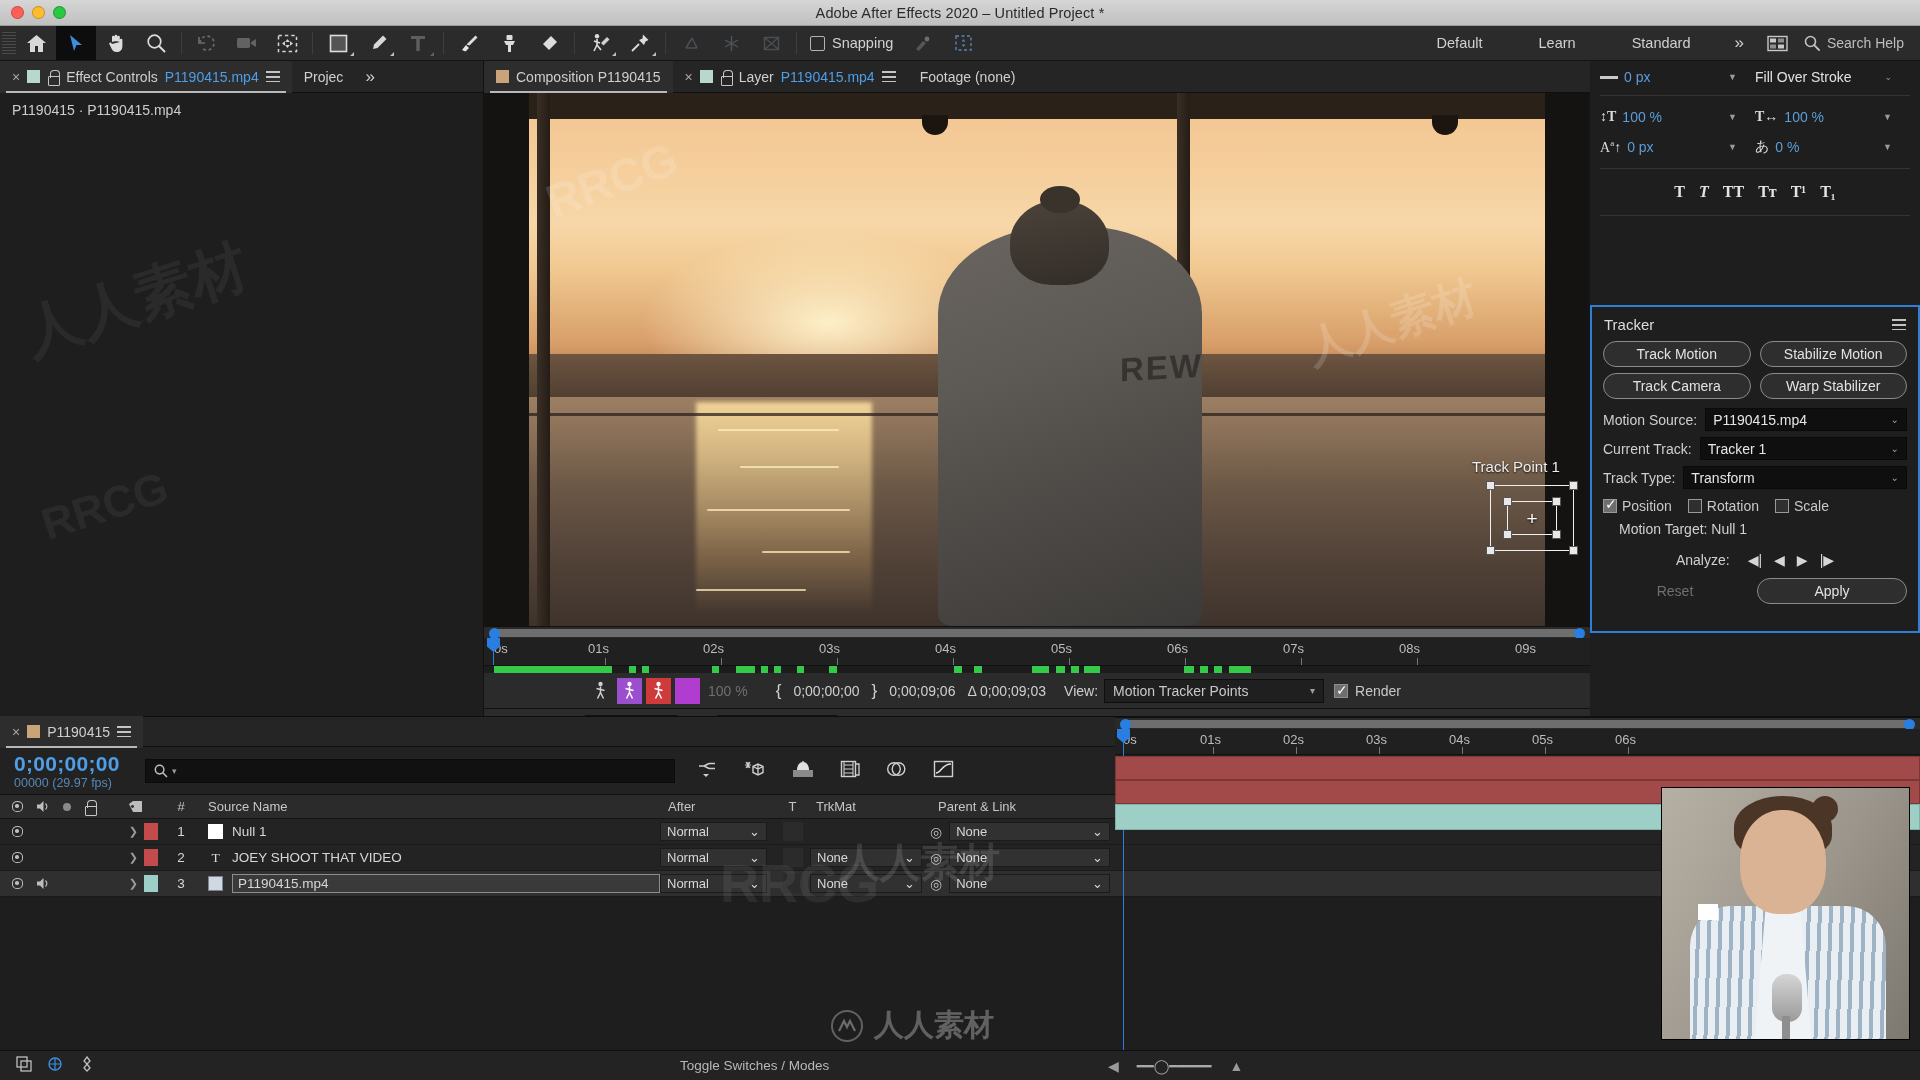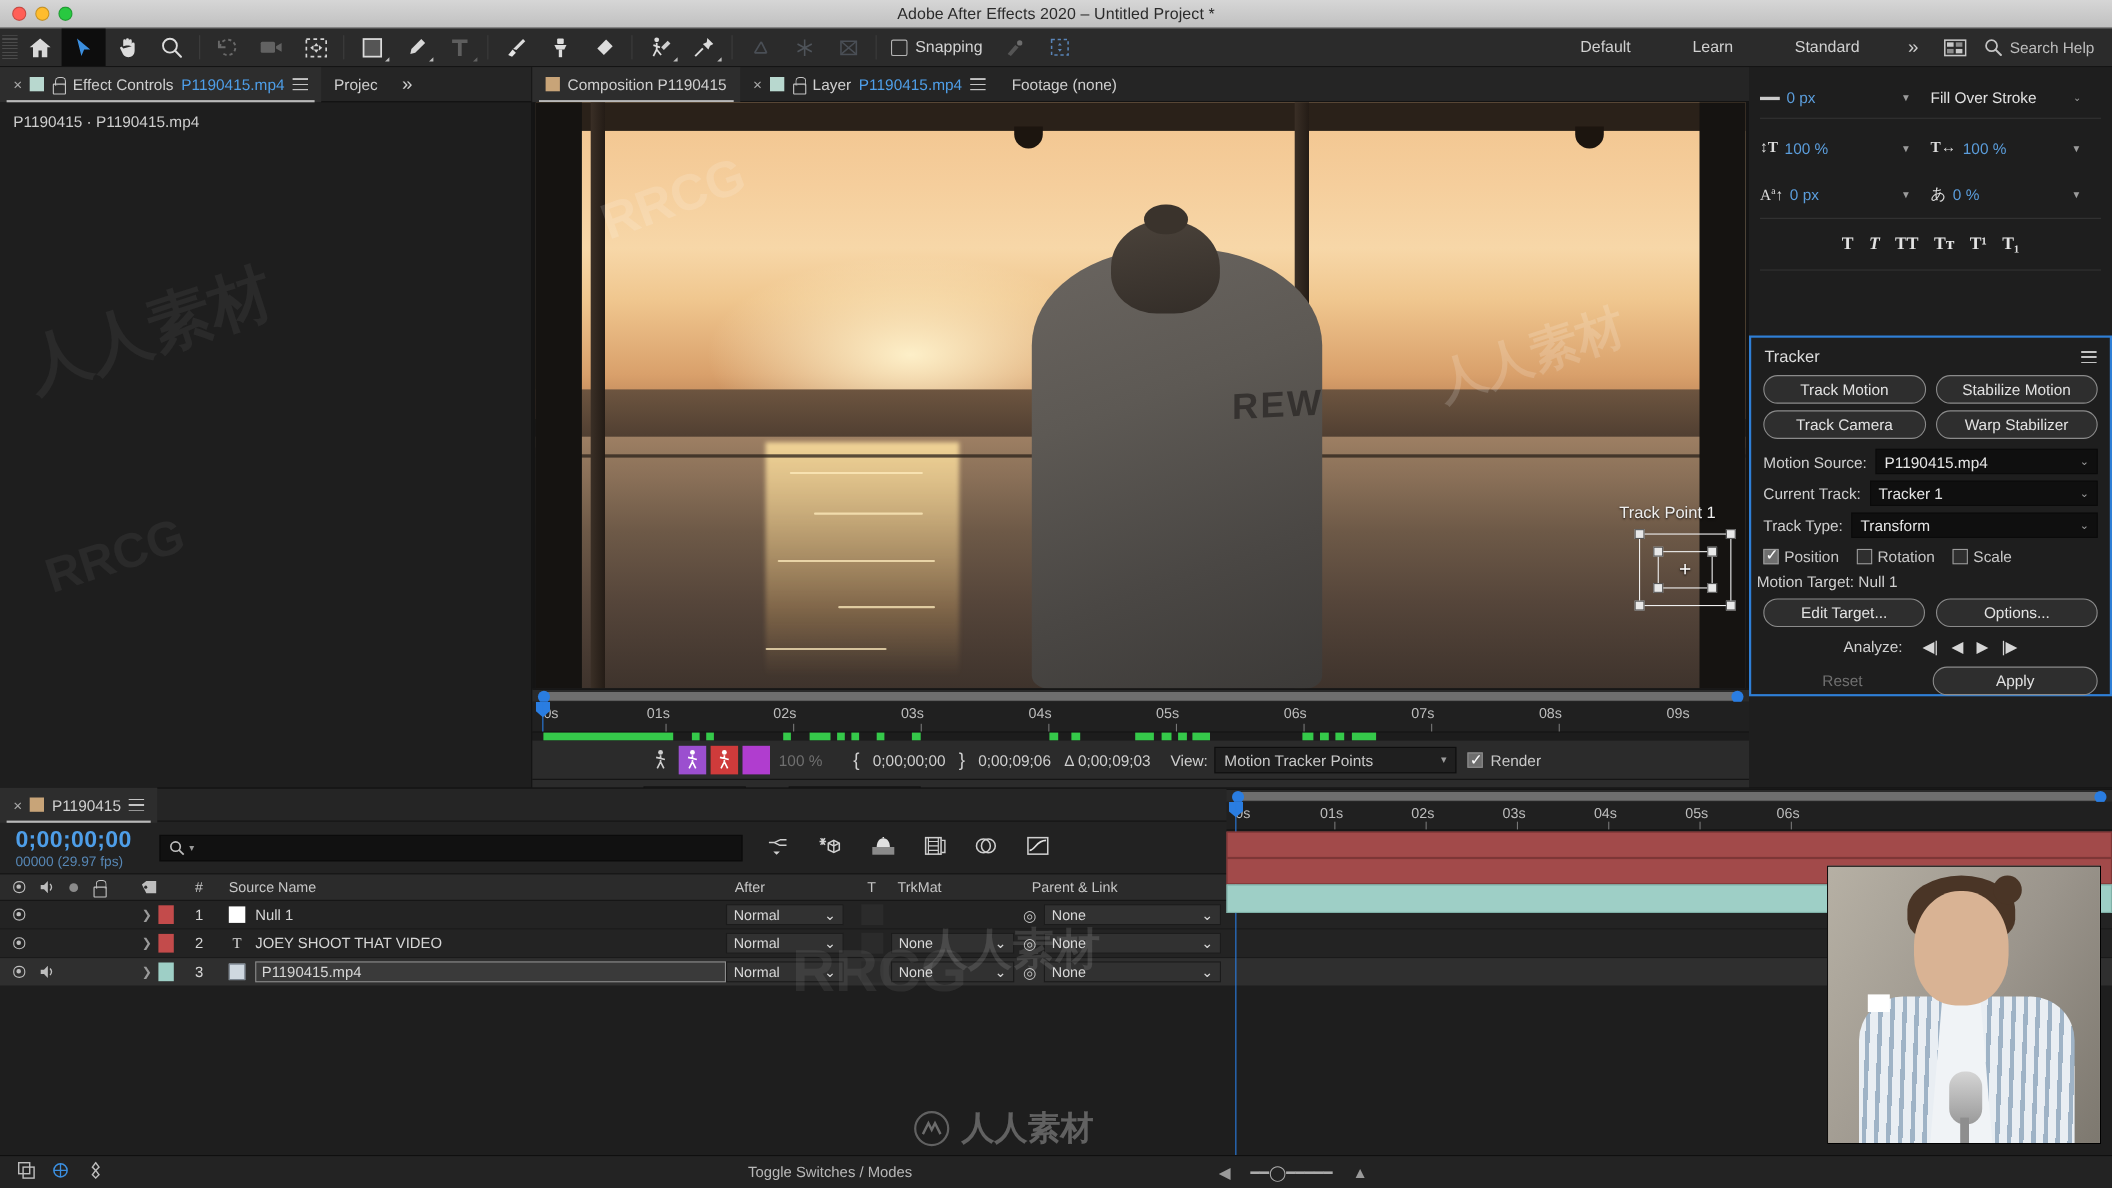--- a/index.html
+++ b/index.html
@@ -158,21 +158,21 @@
     height:24px; padding:0 8px; min-width:220px; justify-content:space-between;
   }
   .chk { width:14px; height:14px; border:1px solid #8d8d8d; background:#6e6e6e; position:relative; }
   .chk.on::after{content:"✓"; position:absolute; left:1px; top:-3px; font-size:14px; color:#fff;}
   .comp-ctrls2 { height:36px; background:#2b2b2b; display:flex; align-items:center; }
   .zoomsel{ display:flex;align-items:center;gap:6px; background:#1f1f1f;border:1px solid #111;height:24px;padding:0 8px;}
 
   
   #rightCol { left:1590px; top:61px; width:330px; height:655px; background:#1e1e1e; }
   .char-panel{ padding:4px 10px 8px 10px; }
-  .chrow{ display:flex; align-items:center; height:30px;margin-top:12px; }
+  .chrow{ display:flex; align-items:center; height:30px; }
   .chcell{ display:flex; align-items:center; gap:6px; width:50%; }
   .chval{ color:#5b9ddb; font-size:14px; }
   .cvdrop{ color:#9b9b9b; font-size:9px; margin-left:auto; padding-right:18px; }
   .hr { height:1px; background:#333; margin:6px 0; }
   .tt-row{ display:flex; align-items:center; justify-content:center; gap:14px; height:34px;}
   .tt{ color:#e3e3e3; font-size:16px; font-family:"Liberation Serif",serif; font-weight:bold;}
   .chkrow{ display:flex; align-items:center; gap:10px; height:28px;}
   .cbox{ width:14px;height:14px;border:1.4px solid #9a9a9a;background:#2f2f2f;position:relative;}
   .cbox.on{ background:#6e6e6e; }
   .cbox.on::after{content:"✓";position:absolute;left:1px;top:-4px;font-size:14px;color:#fff;}
@@ -192,21 +192,21 @@
   .tr-field{ display:flex; align-items:center; gap:8px; padding:3px 11px; }
   .tr-lbl{ font-size:14px; color:#cfcfcf; white-space:nowrap; }
   .tr-dd{
     flex:1; height:23px; background:#0f0f0f; border:1px solid #0a0a0a;
     display:flex; align-items:center; justify-content:space-between;
     padding:0 7px; font-size:14px; color:#e6e6e6;
   }
   .tr-dd .cv{ color:#9d9d9d; font-size:10px; }
   .tr-checks{ display:flex; align-items:center; gap:6px; padding:6px 11px 2px 11px; font-size:14px;}
   .tr-checks .grp{ display:flex; align-items:center; gap:5px; margin-right:10px;}
-  .tr-target{ padding:5px 5px; font-size:14px; color:#d0d0d0;}
+  .tr-target{ padding:5px 27px; font-size:14px; color:#d0d0d0;}
   .tr-row2{ display:flex; gap:10px; padding:2px 11px 0 11px;}
   .tr-analyze{ display:flex; align-items:center; justify-content:center; gap:12px; padding:10px 11px 4px 11px;}
   .an-lbl{ font-size:14px; color:#d0d0d0; margin-right:6px;}
   .an-ic{ color:#d6d6d6; font-size:14px; }
   .tr-foot{ display:flex; align-items:center; gap:10px; padding:6px 11px;}
   .reset{ flex:1; text-align:center; color:#707070; font-size:14px;}
 
   
   #timeline { left:0; top:716px; width:1920px; height:364px; background:#1e1e1e; border-top:1px solid #0d0d0d;}
   .tl-tabbar{ height:30px; background:#252525; display:flex; align-items:center; border-bottom:1px solid #101010;}
@@ -782,24 +782,20 @@
         <div class="grp">
           <div class="cbox"></div>
           <span>Rotation</span>
         </div>
         <div class="grp">
           <div class="cbox"></div>
           <span>Scale</span>
         </div>
       </div>
       <div class="tr-target">Motion Target: Null 1</div>
-      <div class="tr-row2">
-        <div class="pillbtn">Edit Target...</div>
-        <div class="pillbtn">Options...</div>
-      </div>
       <div class="tr-analyze">
         <span class="an-lbl">Analyze:</span>
         <span class="an-ic">◀|</span>
         <span class="an-ic">◀</span>
         <span class="an-ic">▶</span>
         <span class="an-ic">|▶</span>
       </div>
       <div class="tr-foot">
         <div class="reset">Reset</div>
         <div class="pillbtn" style="flex:0 0 150px">Apply</div>

